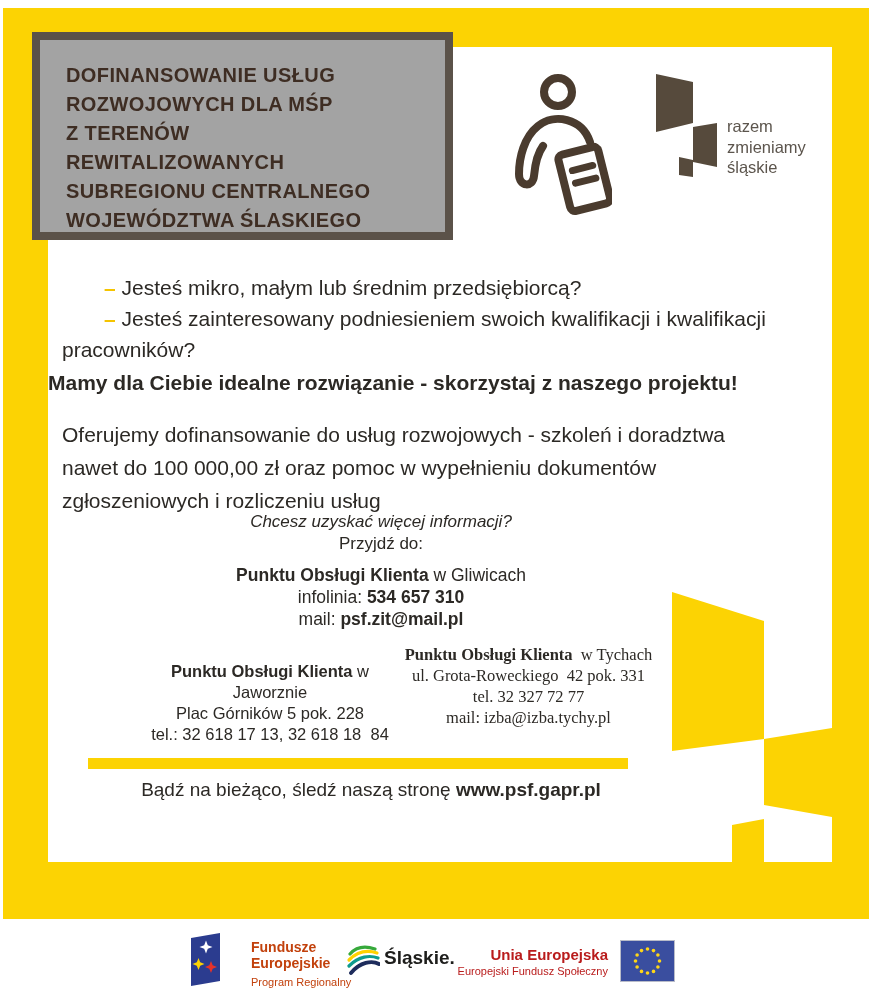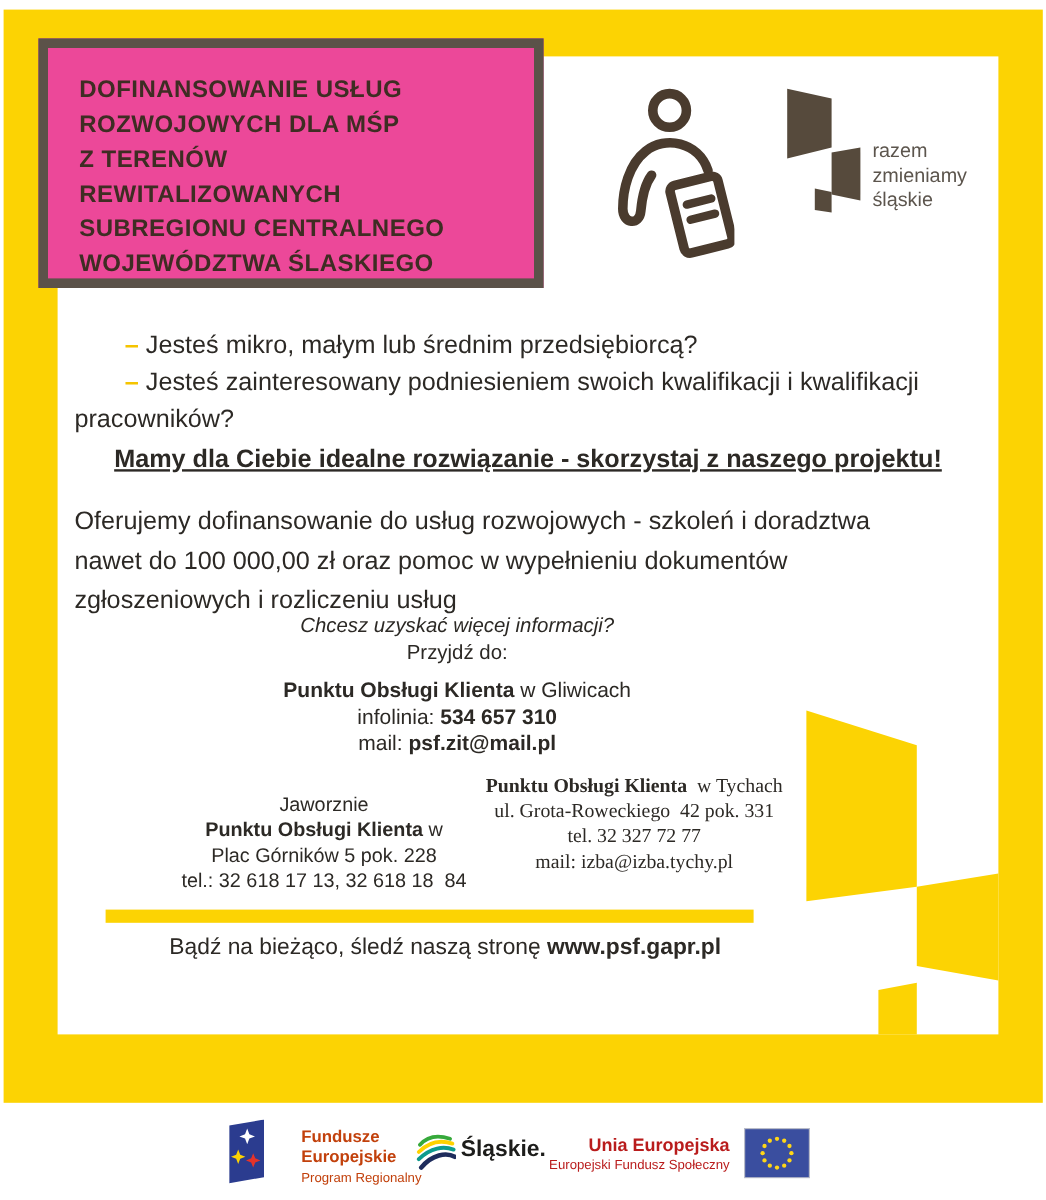--- a/index.html
+++ b/index.html
@@ -6,33 +6,33 @@
   html,body { background:#ffffff; }
   body { font-family:"Liberation Sans","DejaVu Sans",sans-serif; }
   .page { position:relative; width:872px; height:1000px; background:#ffffff; overflow:hidden; }
   .abs { position:absolute; }
 
   .yellow-bg { left:3px; top:8px; width:866px; height:911px; background:#FCD303; }
   .white-panel { left:48px; top:47px; width:784px; height:815px; background:#ffffff; }
 
   .title-box {
     left:32px; top:32px; width:421px; height:208px;
-    background:#ec4899; border:8px solid #5B5249;
+    background:#a3a3a3; border:8px solid #5B5249;
     padding:21px 14px 0 26px;
     font-weight:bold; font-size:20px; line-height:29px; letter-spacing:0.4px;
     color:#3E2D23; white-space:pre-line; z-index:5;
   }
 
   .brand-text { left:727px; top:116px; font-size:16.5px; line-height:20.5px; color:#5C554D; white-space:pre-line; }
 
   .bullets { left:62px; top:272px; width:735px; font-size:21px; line-height:31px; color:#2C2925; }
   .bullet { text-indent:42px; }
   .bullet .dash { color:#F5C400; font-weight:bold; }
 
-  .highlight { left:48px; top:371px; width:784px; text-align:center; font-size:21px; font-weight:bold; color:#2C2925;text-decoration:underline; }
+  .highlight { left:48px; top:371px; width:784px; font-size:21px; font-weight:bold; color:#2C2925; }
 
   .offer { left:62px; top:418px; width:700px; font-size:21px; line-height:33px; color:#2C2925; }
 
   .info-block { left:61px; top:511px; width:640px; text-align:center; font-size:17px; line-height:22px; color:#2C2925; }
   .info-q { font-style:italic; }
 
   .office-gliwice { left:61px; top:564px; width:640px; text-align:center; font-size:17.5px; line-height:22px; color:#2C2925; }
   .office-col { text-align:center; font-size:16.5px; line-height:21px; color:#2C2925; }
   .office-jaworzno { left:115px; top:661px; width:310px; }
   .office-tychy { left:386px; top:644px; width:285px;font-family:Liberation Serif, serif; }
@@ -108,22 +108,22 @@
     <div>Przyjdź do:</div>
   </div>
 
   <div class="abs office-gliwice">
     <div class="pw"><span class="b">Punktu Obsługi Klienta</span><span> w Gliwicach</span></div>
     <div class="pw"><span>infolinia: </span><span class="b">534 657 310</span></div>
     <div class="pw"><span>mail: </span><span class="b">psf.zit@mail.pl</span></div>
   </div>
 
   <div class="abs office-col office-jaworzno">
+    <div class="pw"><span class="b">Punktu Obsługi Klienta</span><span> w</span></div>
     <div class="pw">Jaworznie</div>
-    <div class="pw"><span class="b">Punktu Obsługi Klienta</span><span> w</span></div>
     <div class="pw">Plac Górników 5 pok. 228</div>
     <div class="pw">tel.: 32 618 17 13, 32 618 18  84</div>
   </div>
 
   <div class="abs office-col office-tychy">
     <div class="pw"><span class="b">Punktu Obsługi Klienta</span><span>  w Tychach</span></div>
     <div class="pw">ul. Grota-Roweckiego  42 pok. 331</div>
     <div class="pw">tel. 32 327 72 77</div>
     <div class="pw">mail: izba@izba.tychy.pl</div>
   </div>

